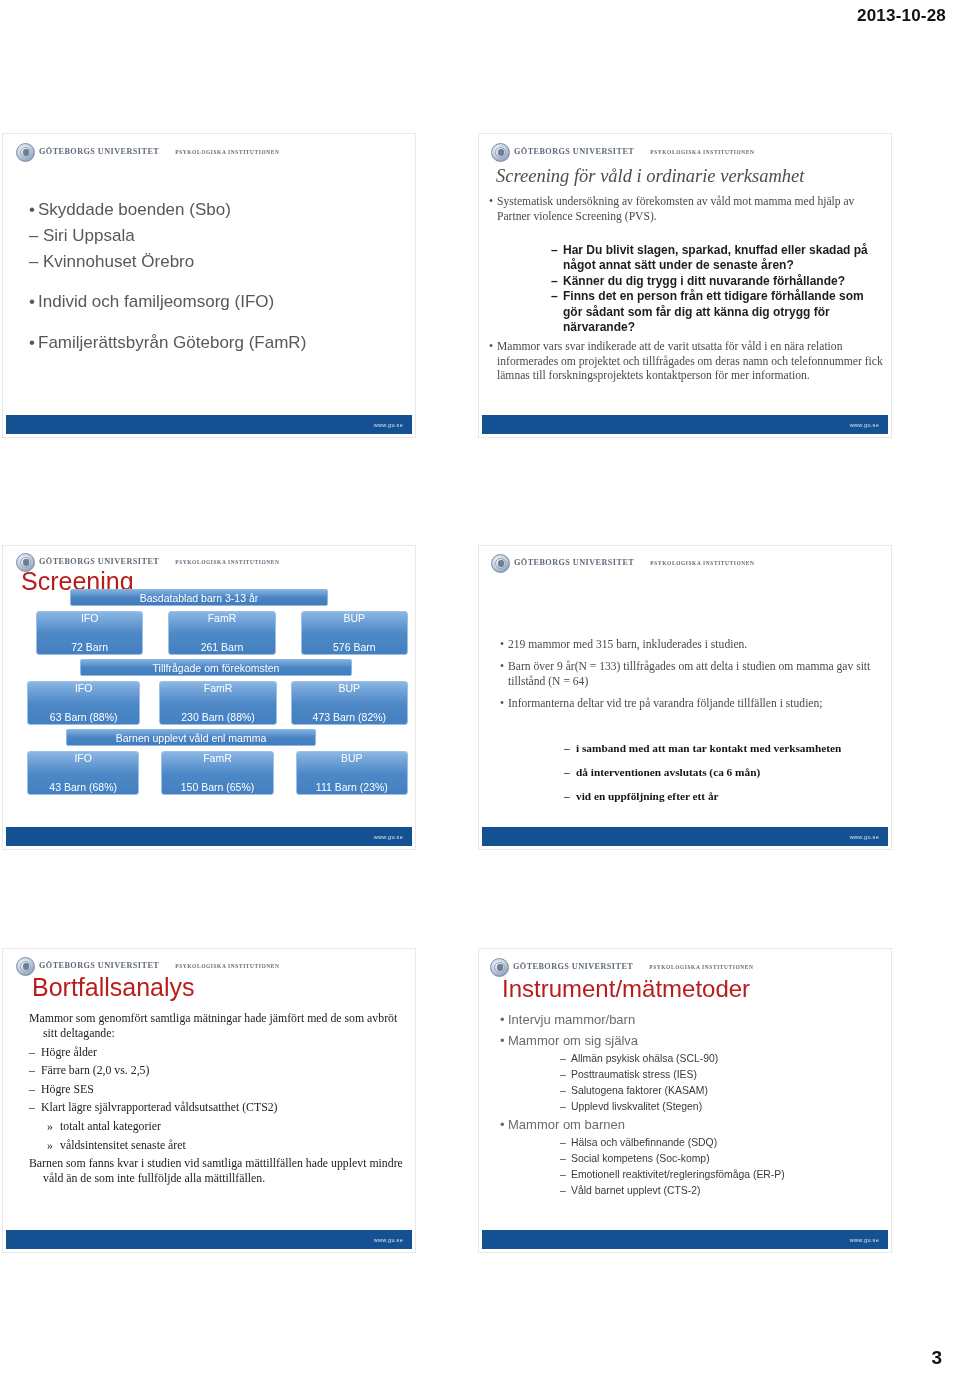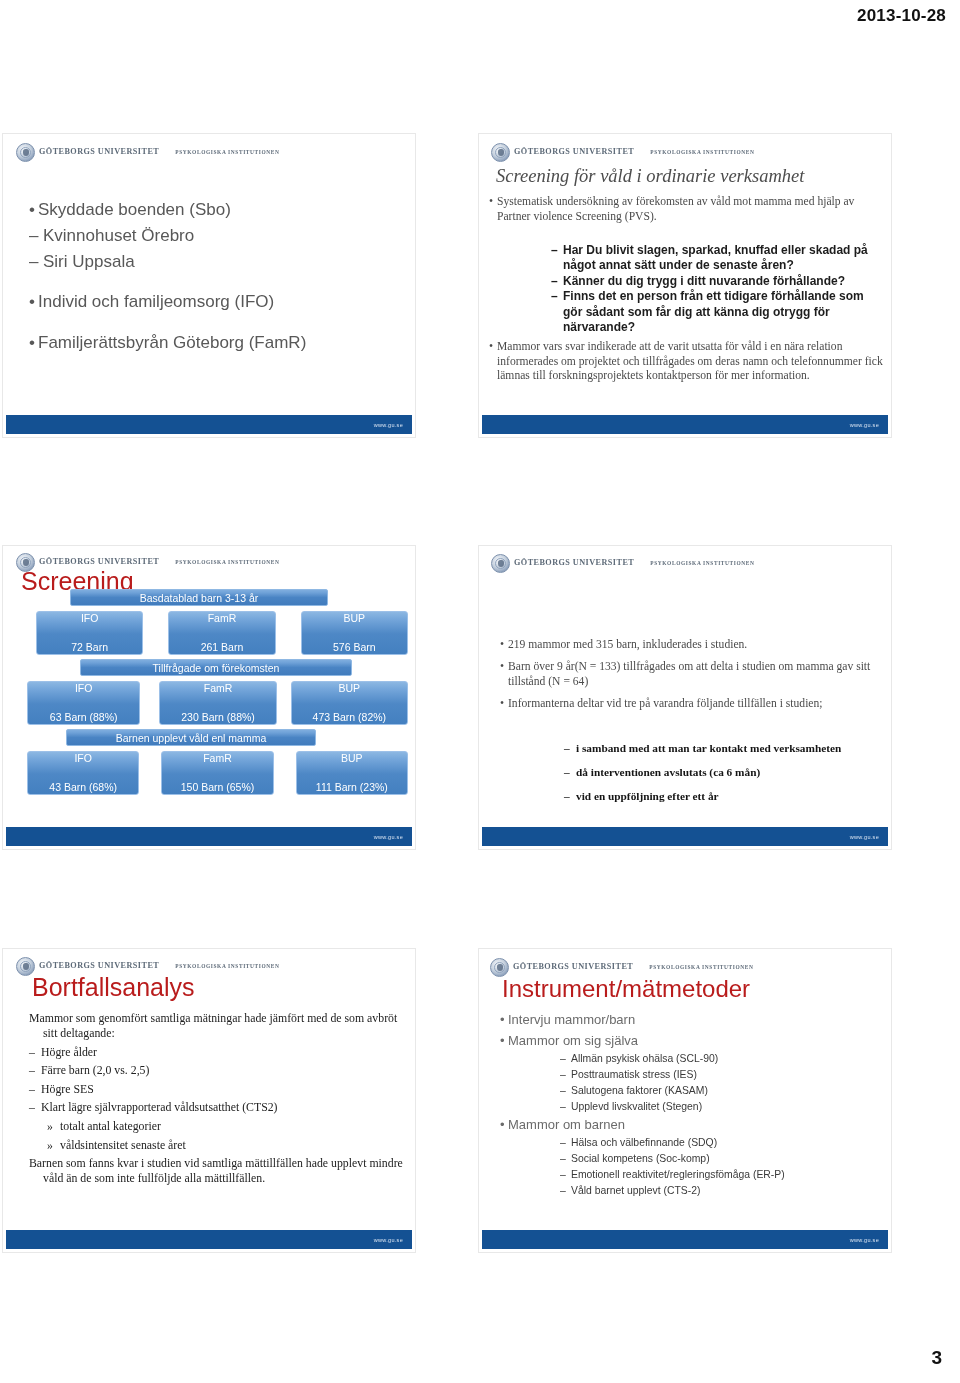--- a/index.html
+++ b/index.html
@@ -205,22 +205,22 @@
   <div class="gu-logo">
     <div class="gu-seal"></div>
     <div class="gu-words">
       <div class="gu-line1">GÖTEBORGS UNIVERSITET</div>
       <div class="gu-line2">PSYKOLOGISKA INSTITUTIONEN</div>
     </div>
   </div>
   <div class="content">
     <ul class="lvl">
       <li class="b1">Skyddade boenden (Sbo)</li>
+      <li class="b2">Siri Uppsala</li>
       <li class="b2">Kvinnohuset Örebro</li>
-      <li class="b2">Siri Uppsala</li>
     </ul>
     <div class="gap"></div>
     <ul class="lvl">
       <li class="b1">Individ och familjeomsorg (IFO)</li>
     </ul>
     <div class="gap"></div>
     <ul class="lvl">
       <li class="b1">Familjerättsbyrån Göteborg (FamR)</li>
     </ul>
   </div>

